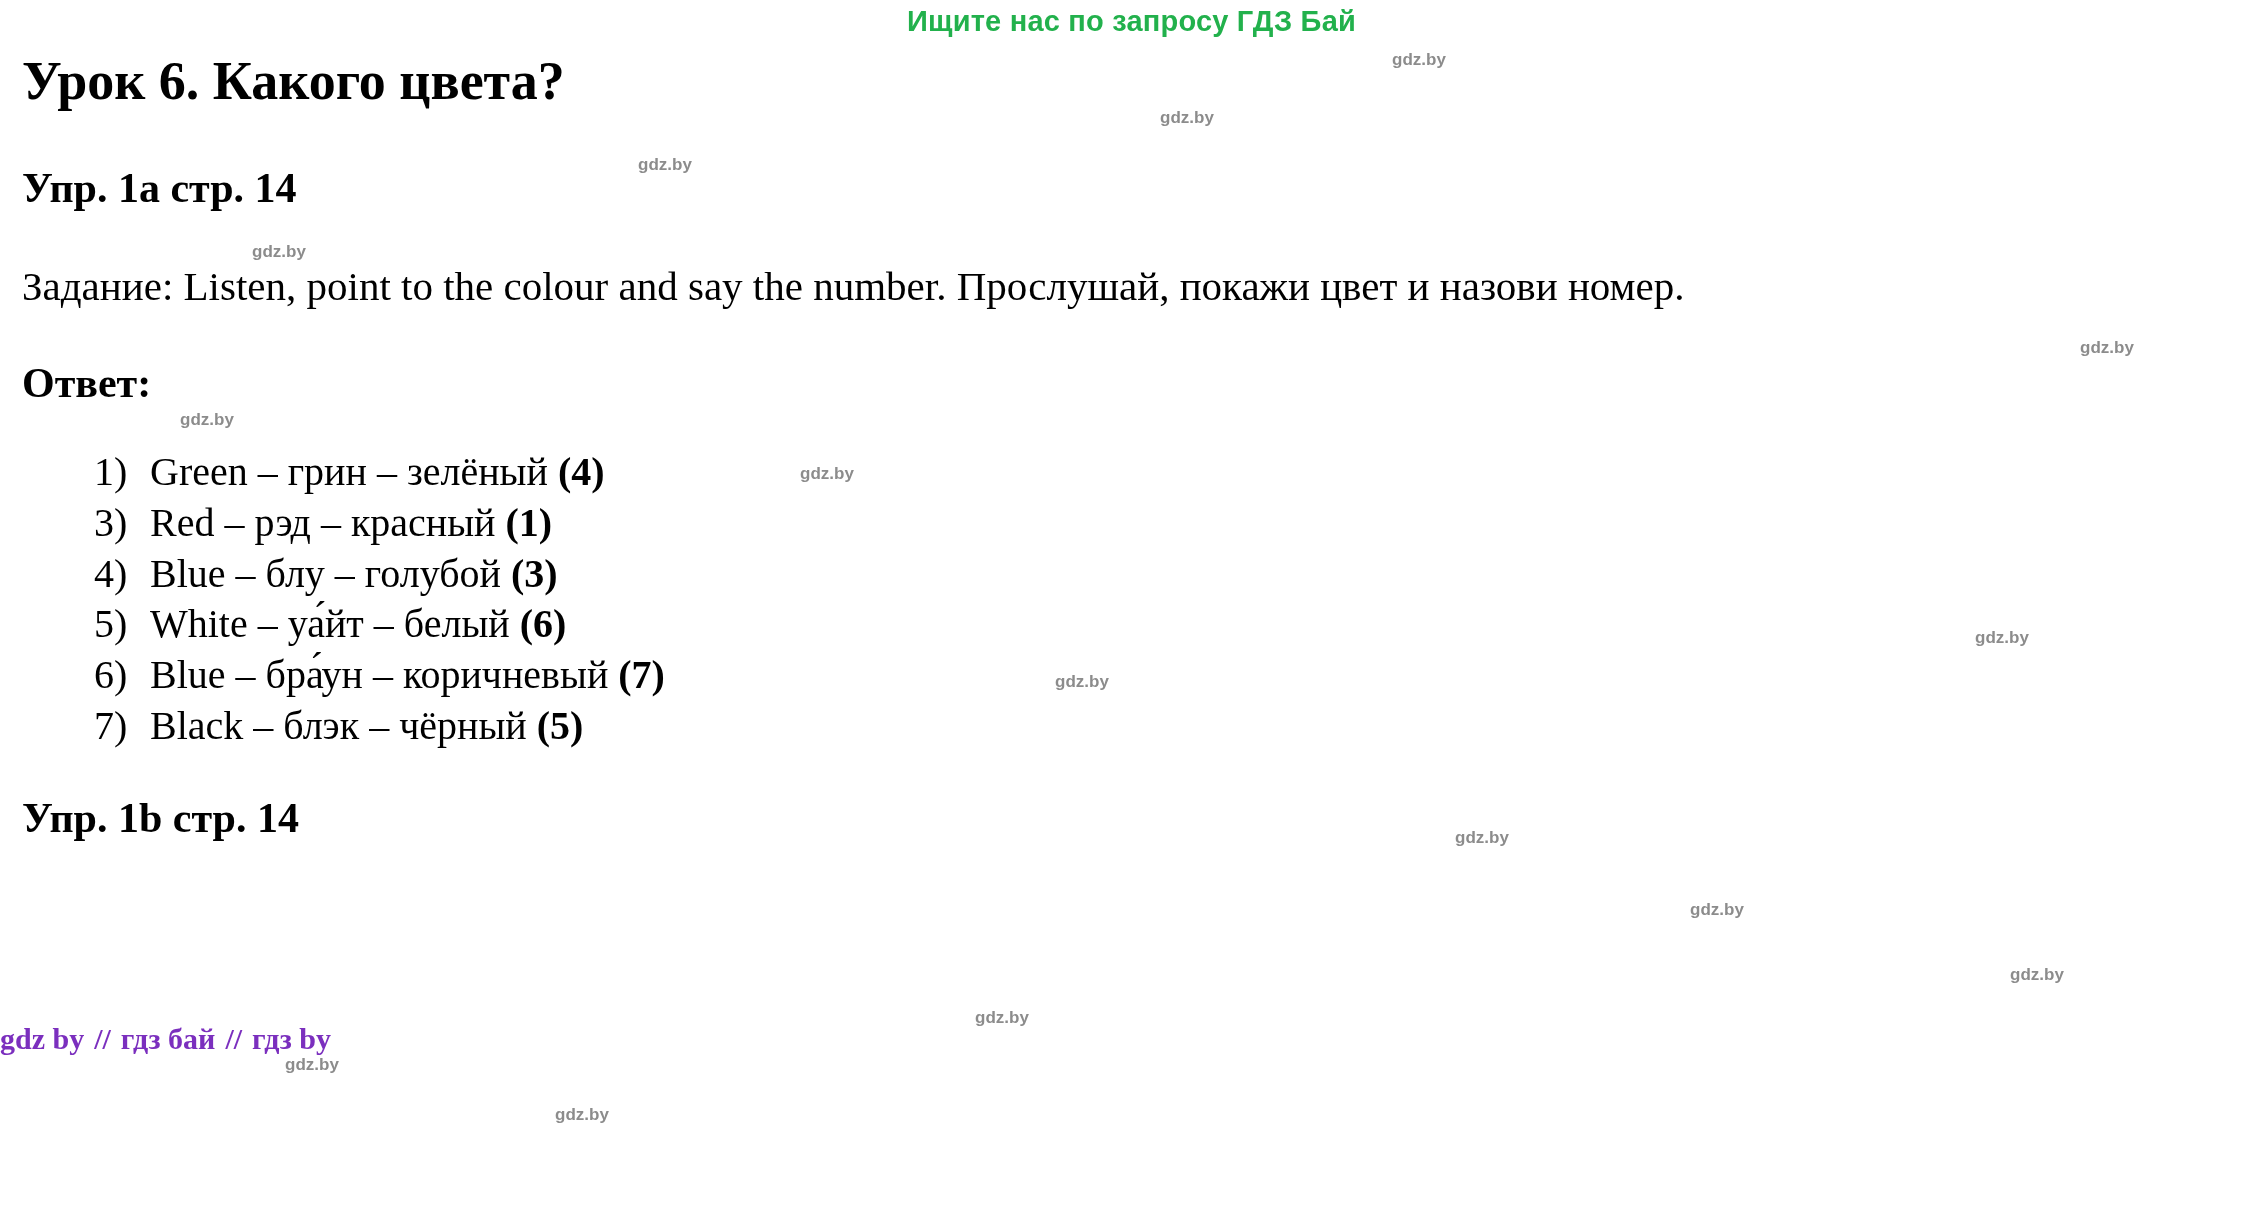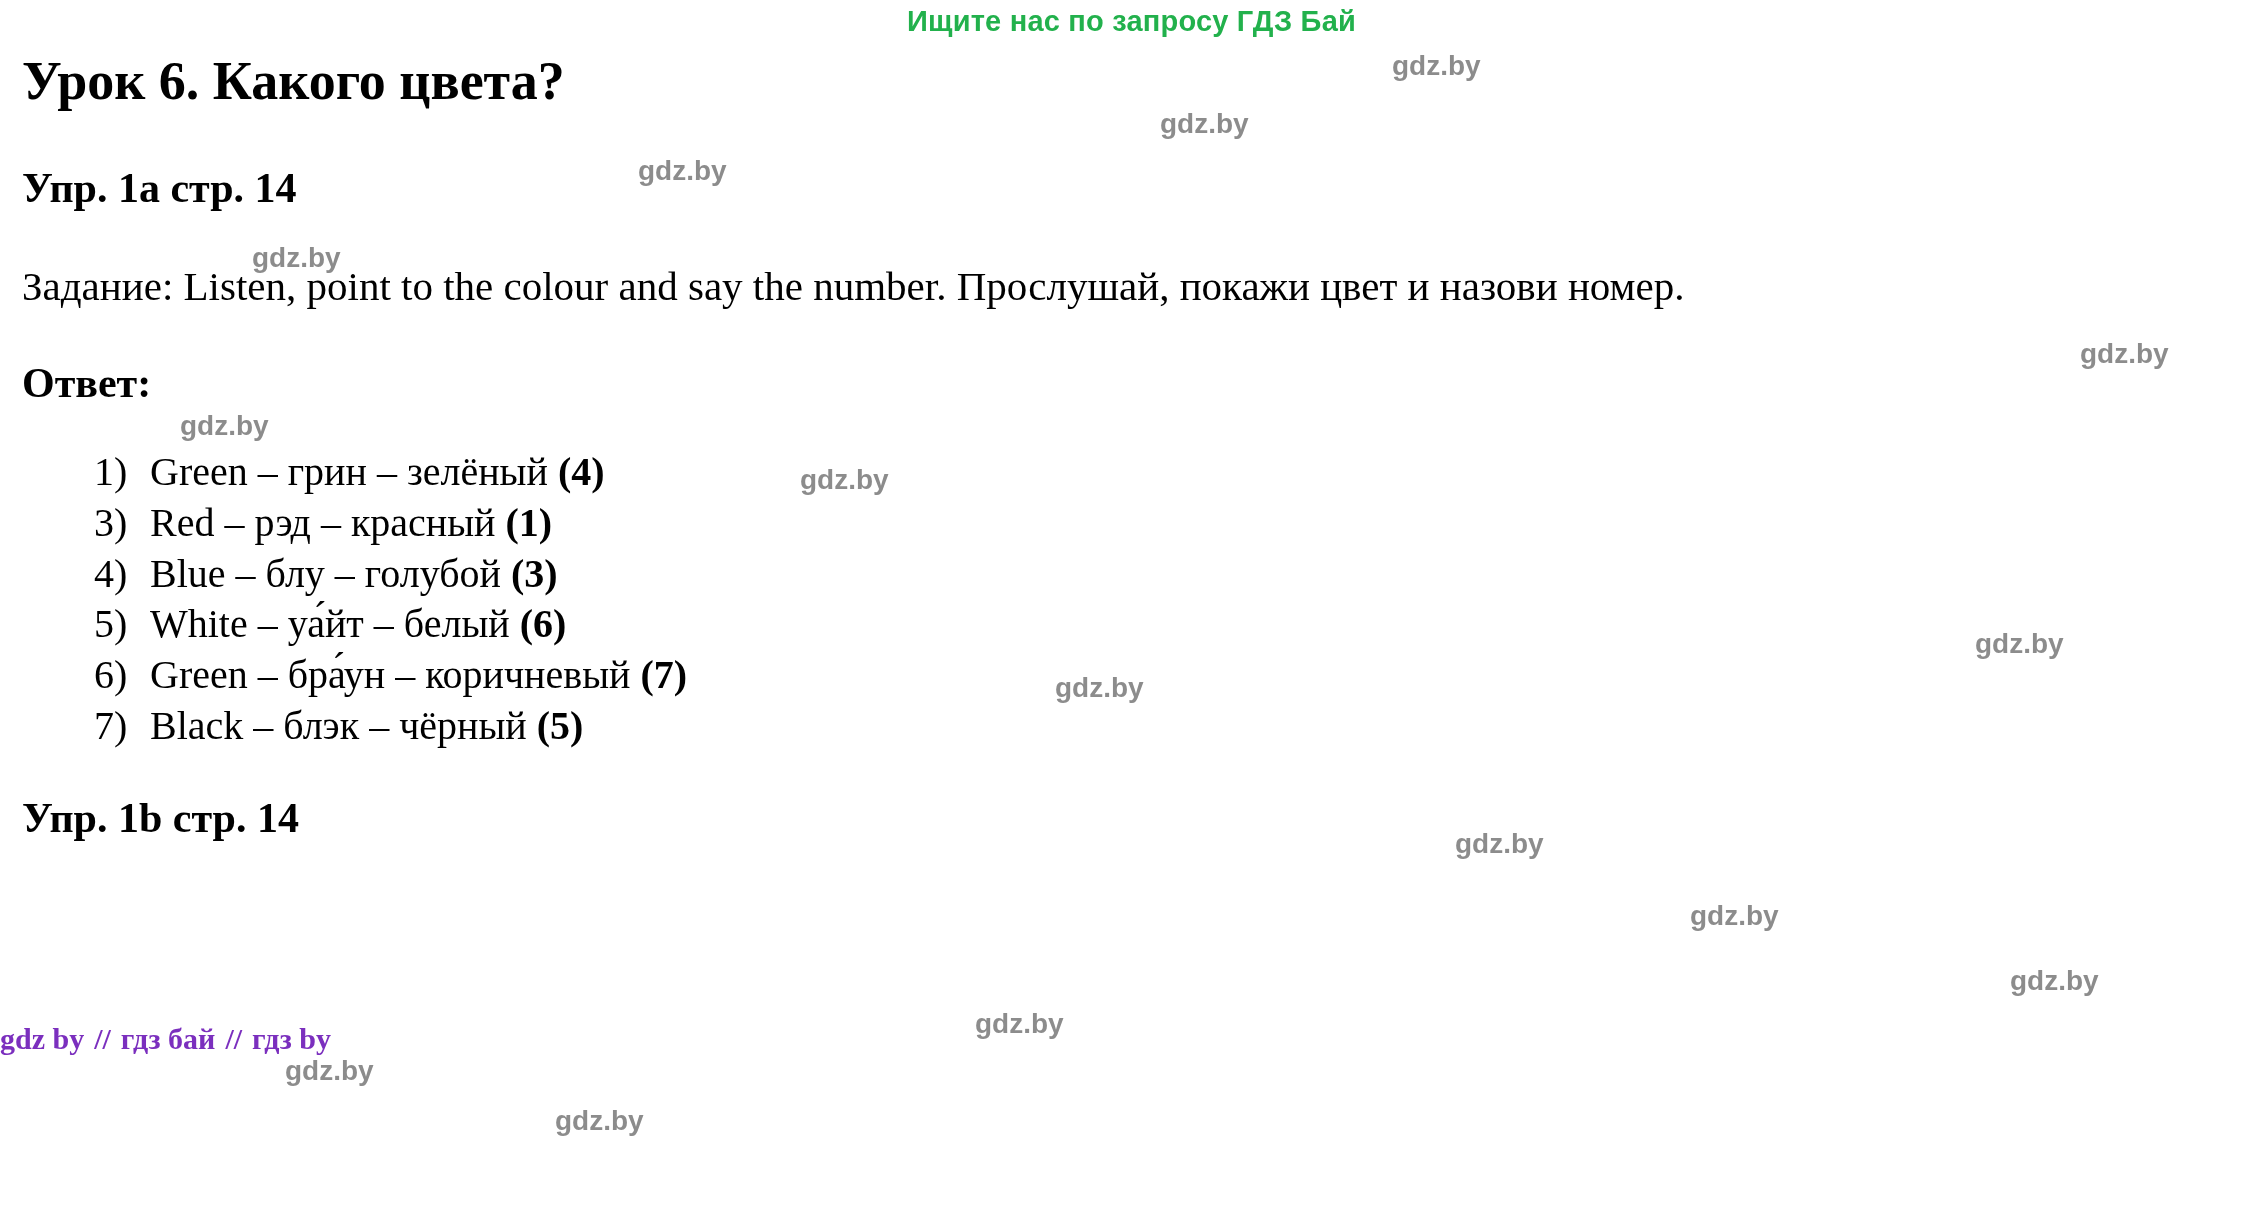--- a/index.html
+++ b/index.html
@@ -100,21 +100,21 @@
     font-size: 30px;
   }
   .bottom-banner span.sep {
     color: #7b2fbe;
     padding: 0 10px;
   }
   .wm {
     position: absolute;
     color: #8c8c8c;
     font-family: "Liberation Sans", sans-serif;
-    font-size: 28px;
+    font-size: 17px;
     font-weight: bold;
     white-space: nowrap;
     pointer-events: none;
   }
 </style>
 </head>
 <body>
 
 <div class="page">
 
@@ -140,21 +140,21 @@
       <div class="answer-row">
         <span class="answer-num">3)</span><span class="answer-text">Red – рэд – красный</span> <span class="answer-number-bold">(1)</span>
       </div>
       <div class="answer-row">
         <span class="answer-num">4)</span><span class="answer-text">Blue – блу – голубой</span> <span class="answer-number-bold">(3)</span>
       </div>
       <div class="answer-row">
         <span class="answer-num">5)</span><span class="answer-text">White – уа́йт – белый</span> <span class="answer-number-bold">(6)</span>
       </div>
       <div class="answer-row">
-        <span class="answer-num">6)</span><span class="answer-text">Green – бра́ун – коричневый</span> <span class="answer-number-bold">(7)</span>
+        <span class="answer-num">6)</span><span class="answer-text">Blue – бра́ун – коричневый</span> <span class="answer-number-bold">(7)</span>
       </div>
       <div class="answer-row">
         <span class="answer-num">7)</span><span class="answer-text">Black – блэк – чёрный</span> <span class="answer-number-bold">(5)</span>
       </div>
     </div>
 
     <div class="ex-heading ex1b-heading">Упр. 1b стр. 14</div>
 
   </div>
 

